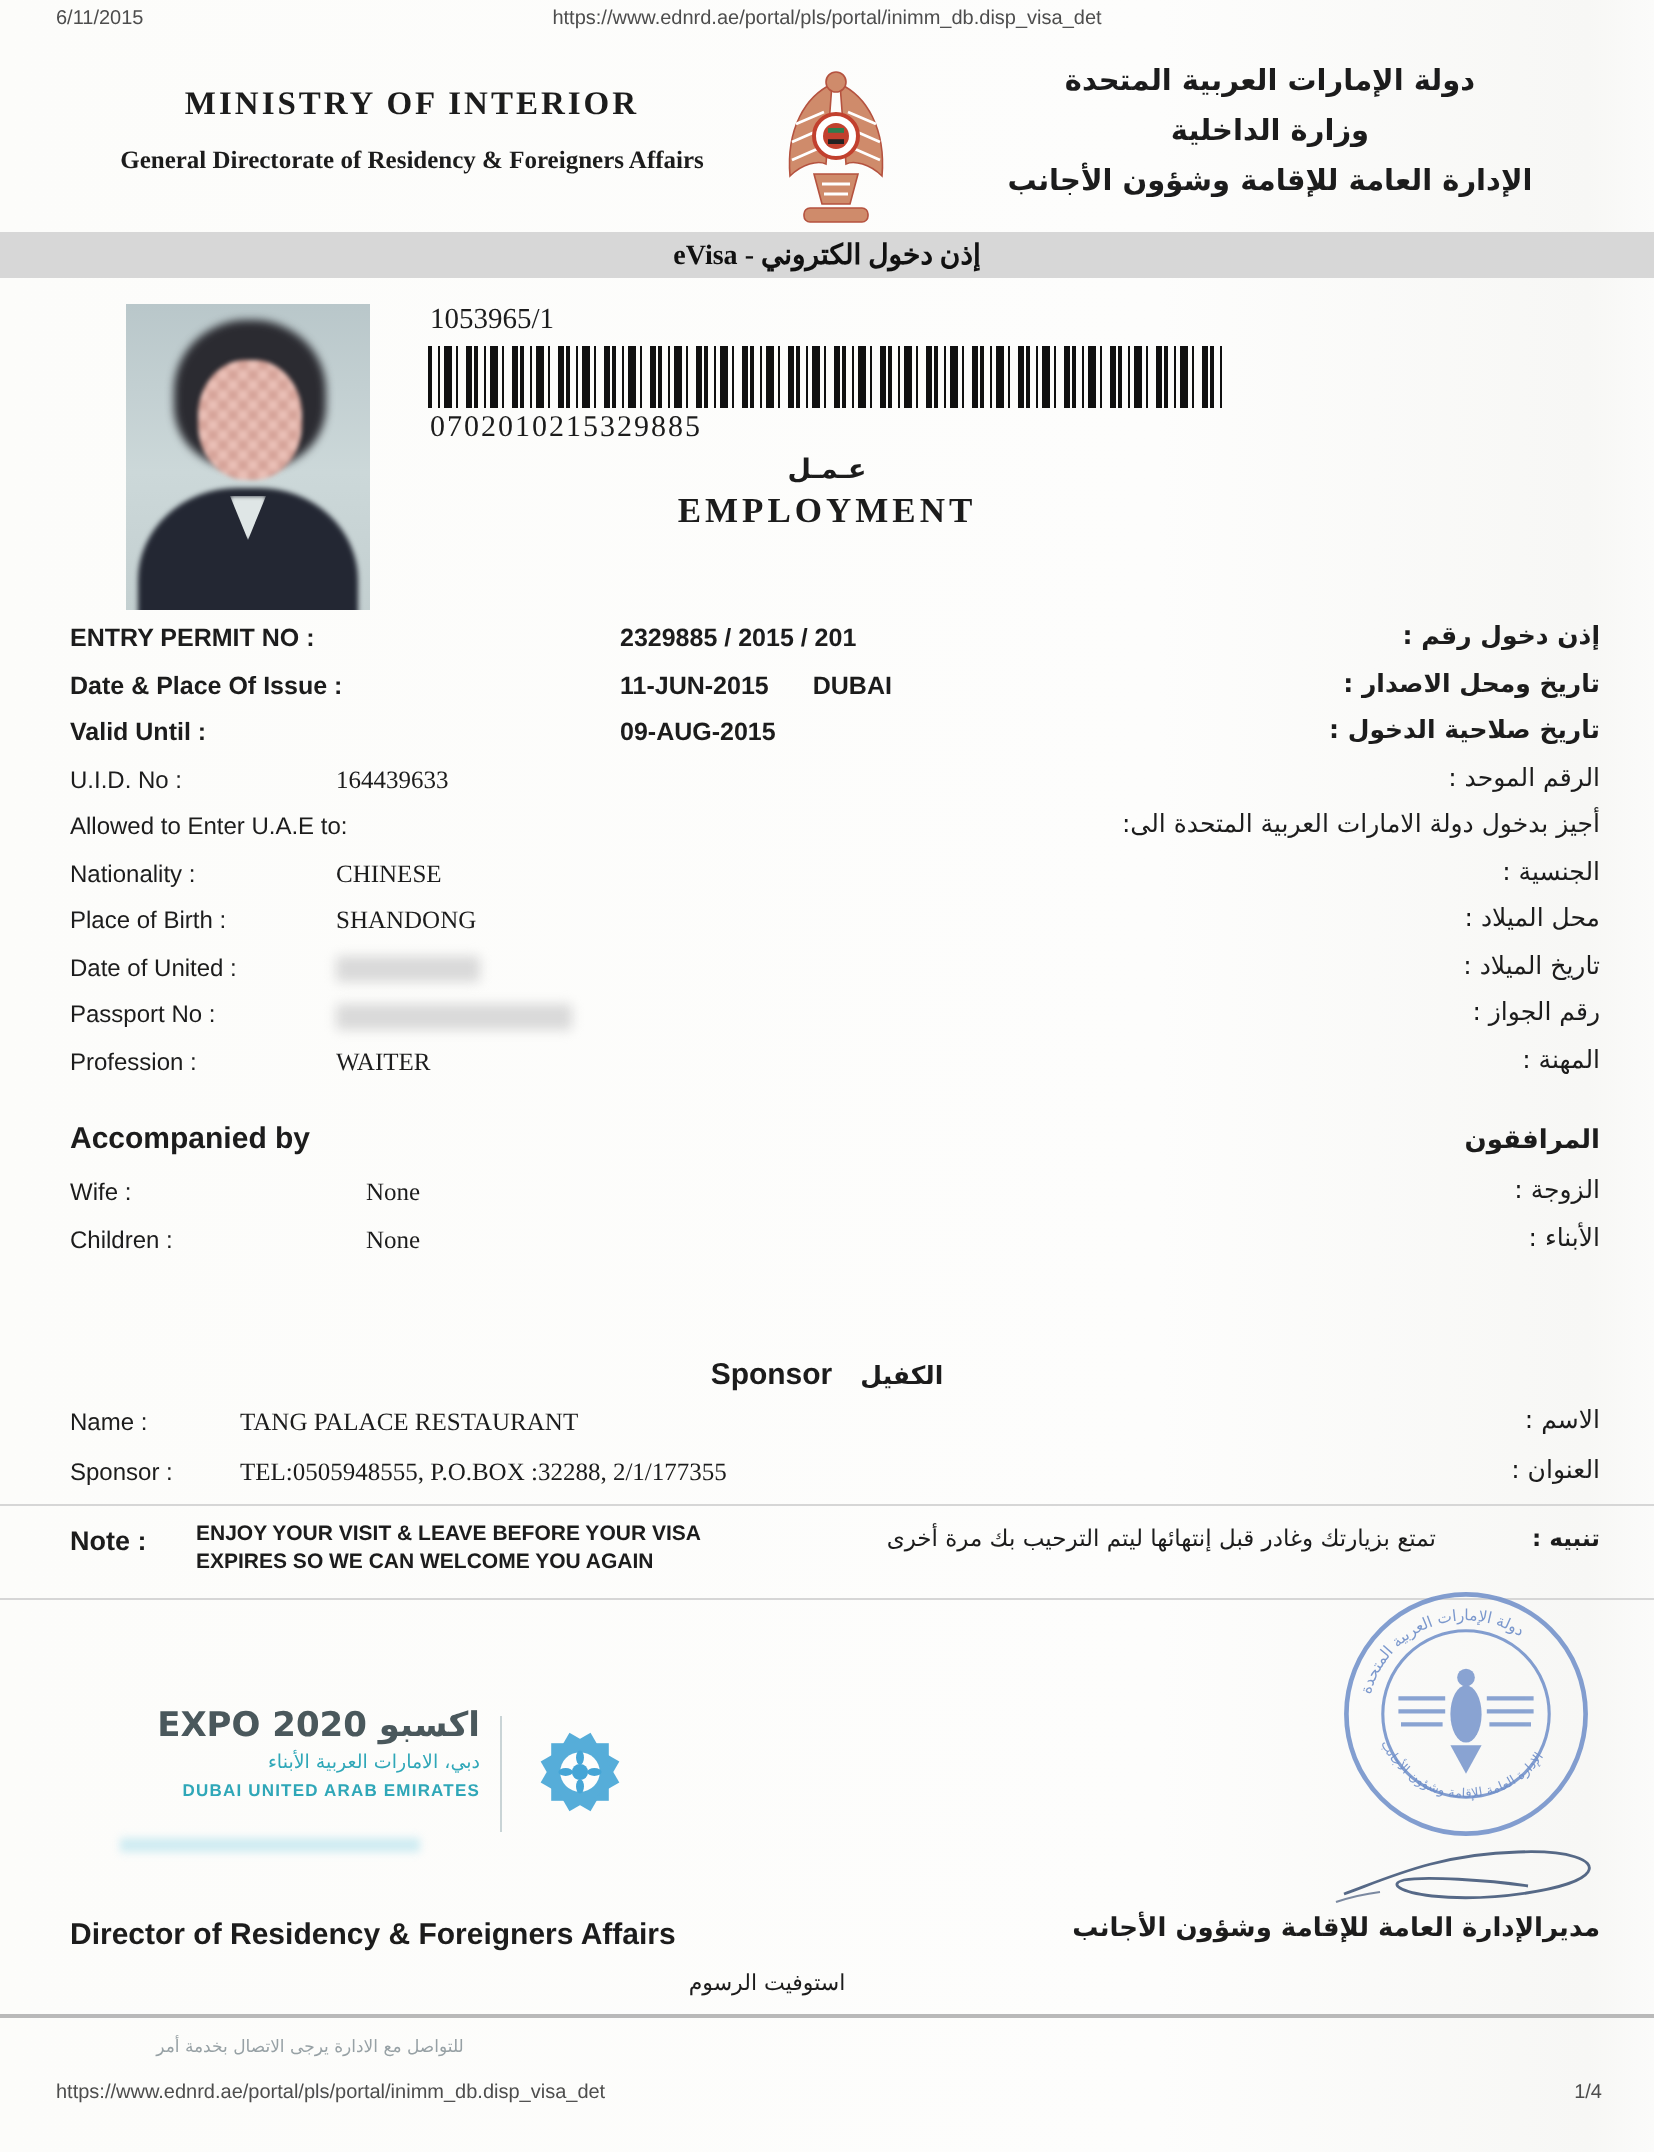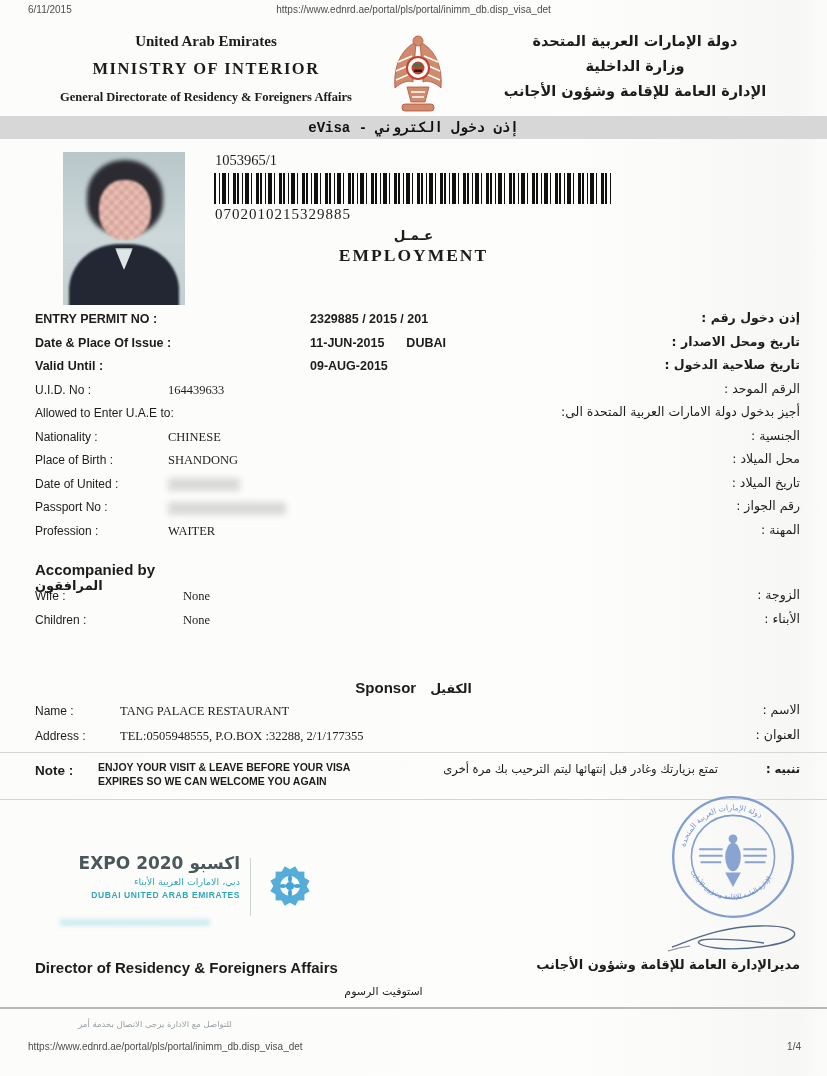--- a/index.html
+++ b/index.html
@@ -20,21 +20,21 @@
   .head-en .l2{font-size:16.5px;letter-spacing:1.5px;margin-top:9px;}
   .head-en .l3{font-size:12.5px;margin-top:11px;}
   .head-ar{right:18px;top:33px;width:348px;text-align:center;direction:rtl;
            font-family:"DejaVu Sans",sans-serif;font-weight:bold;}
   .head-ar div{font-size:14.5px;margin-bottom:9px;}
   .emblem{left:385px;top:30px;}
 
   
   .evisa-bar{left:0;right:0;top:116px;height:23px;background:#d7d7d7;
              display:flex;align-items:center;justify-content:center;}
-  .evisa-bar span{direction:rtl;font-weight:bold;font-size:14px;font-family:Liberation Mono, monospace;color:#111;}
+  .evisa-bar span{direction:rtl;font-weight:bold;font-size:14px;font-family:Liberation Serif, serif;color:#111;}
 
   
   .photo{left:63px;top:152px;width:122px;height:153px;overflow:hidden;
          background:linear-gradient(180deg,#b9c7ca 0%,#ccd8d9 55%,#c3cfd0 100%);}
   .photo .hair{position:absolute;left:24px;top:8px;width:76px;height:74px;border-radius:48% 48% 42% 42%;background:#2b2b31;filter:blur(2px);}
   .photo .face{position:absolute;left:36px;top:28px;width:52px;height:60px;border-radius:46%;
                background:repeating-conic-gradient(#e9beb5 0% 25%,#d7a59b 25% 50%) 0 0/10px 10px;filter:blur(1px);}
   .photo .body{position:absolute;left:6px;top:92px;width:110px;height:66px;border-radius:45% 45% 0 0/70% 70% 0 0;background:#232733;filter:blur(1.2px);}
   .photo .collar{position:absolute;left:52px;top:96px;width:18px;height:22px;background:#dfe6e6;clip-path:polygon(50% 100%,0 0,100% 0);filter:blur(1px);}
 
@@ -58,21 +58,21 @@
   .fvalue .v2{margin-left:22px;}
   .flabel-ar{position:absolute;right:0;top:2px;direction:rtl;font-family:"DejaVu Sans",sans-serif;font-size:12.5px;white-space:nowrap;}
   .frow.em .flabel{font-weight:bold;font-size:12.5px;}
   .frow.em .fvalue{left:275px;font-family:"Liberation Sans",sans-serif;font-weight:bold;}
   .frow.em .flabel-ar{font-weight:bold;text-align:right;}
   .frow.acc .fvalue{left:148px;}
   .frow.sp .fvalue{left:85px;}
   .redact{display:inline-block;height:13px;background:#d9d9d9;border-radius:2px;filter:blur(3px);vertical-align:middle;}
   .redact.wide{width:118px;} .redact.narrow{width:72px;}
 
-  .acc-title{left:35px;right:27px;top:561px;display:flex;justify-content:space-between;align-items:flex-start;flex-direction:column;}
+  .acc-title{left:35px;right:27px;top:561px;display:flex;justify-content:space-between;align-items:flex-end;}
   .acc-title .t-en{font-weight:bold;font-size:15px;}
   .acc-title .t-ar{direction:rtl;font-family:"DejaVu Sans",sans-serif;font-weight:bold;font-size:13px;}
   .acc-rows{left:35px;right:27px;top:585px;}
 
   
   .sponsor-title{left:0;right:0;top:679px;display:flex;justify-content:center;gap:14px;align-items:baseline;}
   .sponsor-title .t-en{font-weight:bold;font-size:15px;}
   .sponsor-title .t-ar{direction:rtl;font-family:"DejaVu Sans",sans-serif;font-weight:bold;font-size:12.5px;}
   .sp-rows{left:35px;right:27px;top:700px;}
   .sp-rows .frow{height:24.5px;}
@@ -106,21 +106,20 @@
 </style>
 </head>
 <body>
 
 <div class="page">
 
   <div class="abs print-date">6/11/2015</div>
   <div class="abs print-url-top">https://www.ednrd.ae/portal/pls/portal/inimm_db.disp_visa_det</div>
 
   <div class="abs head-en">
-    <div class="l1">United Arab Emirates</div>
     <div class="l2">MINISTRY OF INTERIOR</div>
     <div class="l3">General Directorate of Residency &amp; Foreigners Affairs</div>
   </div>
 
   <div class="abs emblem">
     <svg width="66" height="85" viewBox="0 0 66 85">
       <g fill="#cf8b6b" stroke="#b5523f" stroke-width="0.8">
         <path d="M31,12 C18,18 8,34 10,58 C16,52 24,50 28,52 Z"></path>
         <path d="M35,12 C48,18 58,34 56,58 C50,52 42,50 38,52 Z"></path>
         <circle cx="33" cy="11" r="5"></circle>
@@ -237,21 +236,21 @@
     <span class="t-en">Sponsor</span>
     <span class="t-ar">الكفيل</span>
   </div>
   <div class="abs sp-rows" id="sp-rows">
       <div class="frow sp">
     <span class="flabel">Name :</span>
     <span class="fvalue">TANG PALACE RESTAURANT</span>
     <span class="flabel-ar">الاسم :</span>
   </div>
       <div class="frow sp">
-    <span class="flabel">Address :</span>
+    <span class="flabel">Sponsor :</span>
     <span class="fvalue">TEL:0505948555, P.O.BOX :32288, 2/1/177355</span>
     <span class="flabel-ar">العنوان :</span>
   </div>
     </div>
 
   <div class="abs rule" style="top:752px;"></div>
   <div class="abs note">
     <span class="note-label">Note :</span>
     <div class="note-en">
       <div>ENJOY YOUR VISIT &amp; LEAVE BEFORE YOUR VISA</div>

